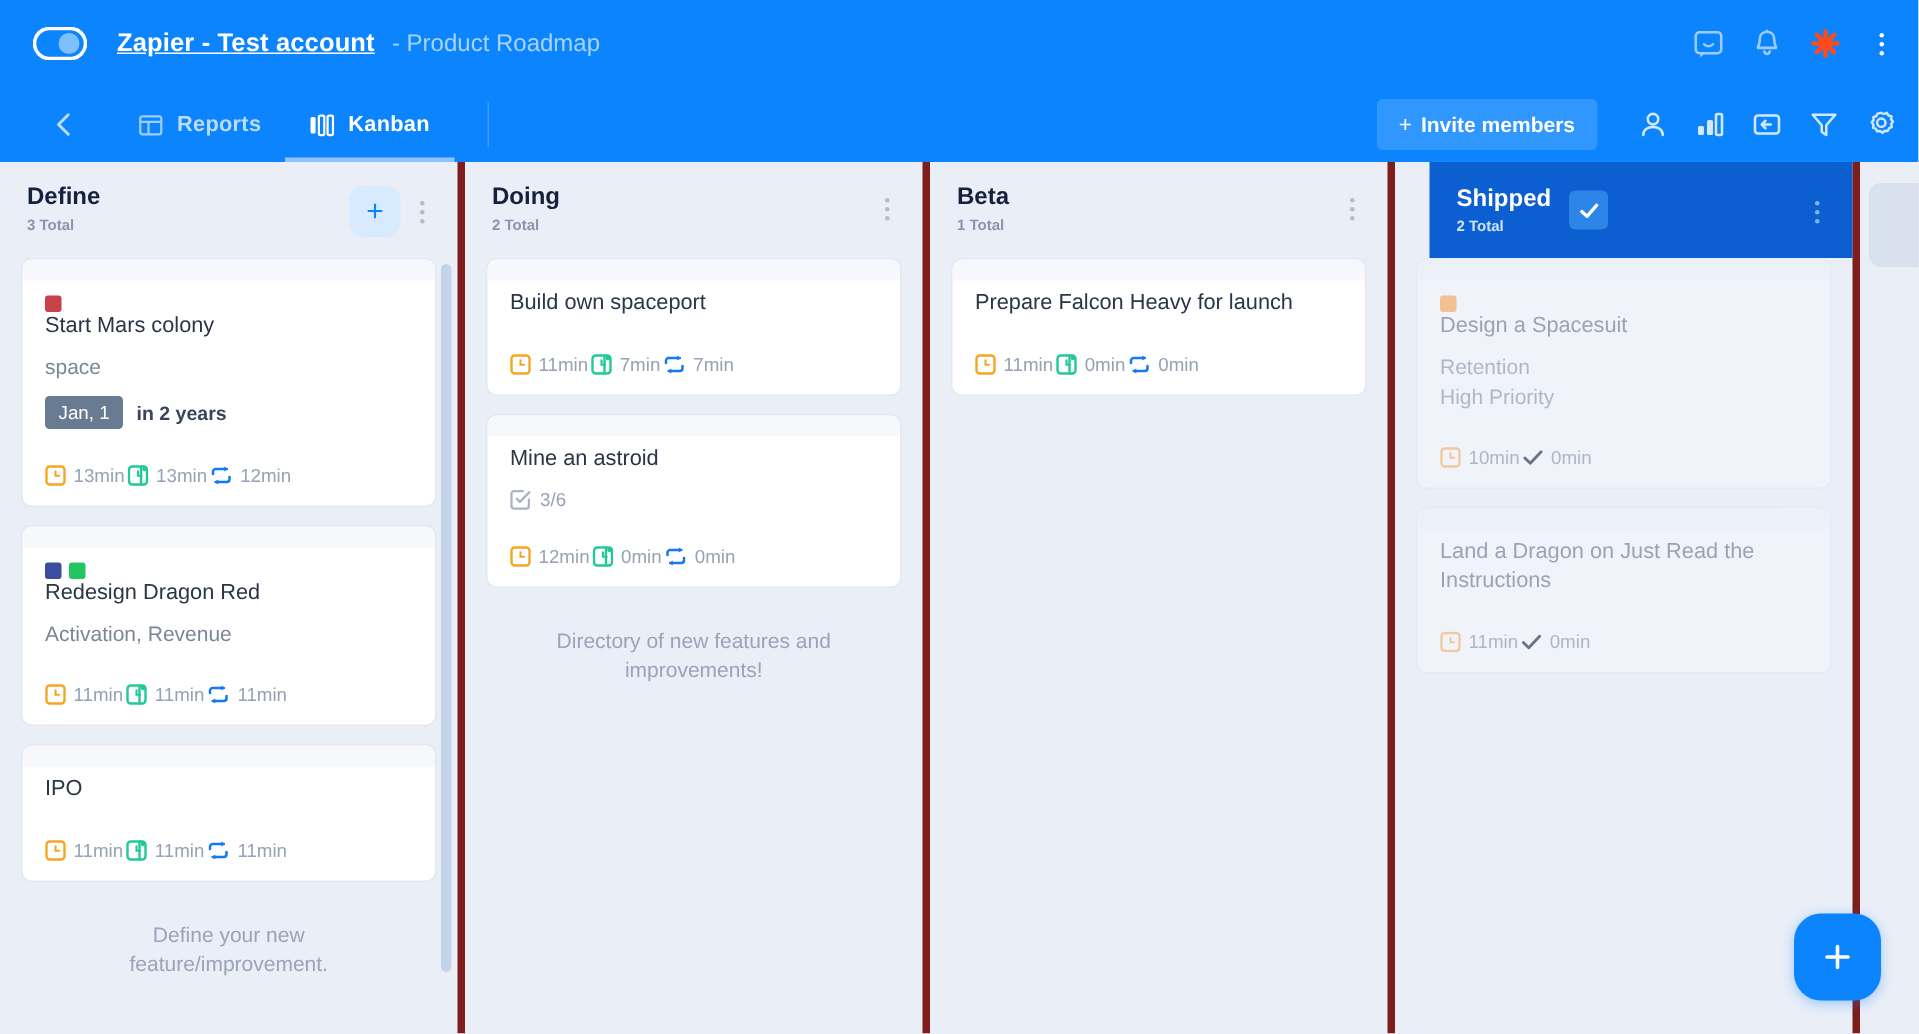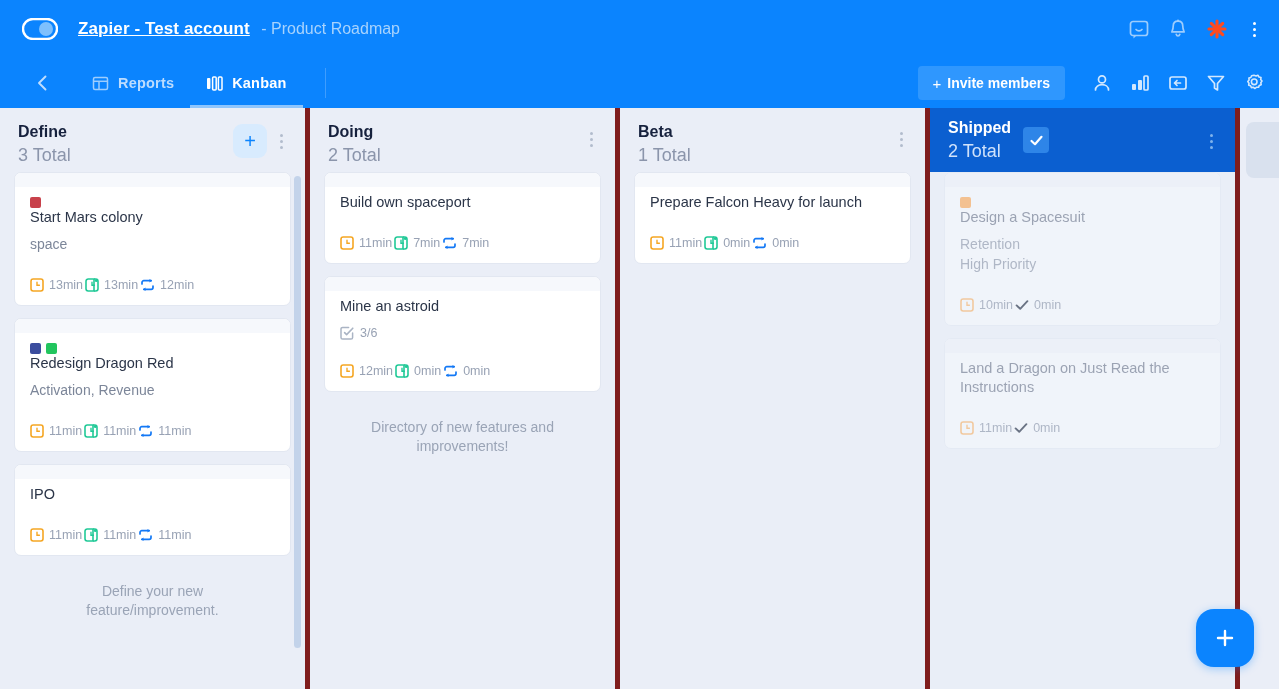--- a/index.html
+++ b/index.html
@@ -54,35 +54,35 @@
     display: flex; align-items: center; gap: 6px; margin-right: 10px;
   }
   .invite-btn .plus { font-size: 15px; font-weight: normal; }
 
   
   .board { display: flex; height: 581px; position: relative; }
   .col { width: 310px; flex: none; position: relative; border-right: 5px solid #7f1d1d; }
   .col.partial { width: 49px; border-right: none; }
   .col-head { height: 64px; padding: 14px 14px 0 18px; display: flex; align-items: flex-start; }
   .col-name { font-size: 16px; font-weight: bold; color: #16213d; line-height: 19px; }
-  .col-count { font-size: 18px; color: #8b95ab; margin-top: 4px; }
+  .col-count { font-size: 10px; color: #8b95ab; margin-top: 4px; font-weight: bold; }
   .col-head-actions { margin-left: auto; display: flex; align-items: center; gap: 4px; padding-top: 2px; }
   .addbtn {
     width: 34px; height: 34px; border-radius: 9px; background: #d8ebfe;
     display: flex; align-items: center; justify-content: center;
     color: #0b84fe; font-size: 20px; cursor: pointer; border: none;
     font-family: "Liberation Sans", sans-serif;
   }
   .kebab-col { width: 20px; height: 30px; display: flex; flex-direction: column;
                align-items: center; justify-content: center; gap: 3px; cursor: pointer; }
   .kebab-col i { width: 3px; height: 3px; border-radius: 50%; background: #b2bccd; display: block; }
 
   
   .col.shipped { background: #e9eef7; }
-  .col.shipped .col-head { background: #0b5fd0; height: 64px; align-items: center; padding-top: 0; }
+  .col.shipped .col-head { background: #0b5fd0; height: 64px; align-items: center; padding-top: 0; margin-left: 23px; }
   .col.shipped .col-name { color: #ffffff; }
   .col.shipped .col-count { color: #cfe2fb; }
   .shipped-check {
     width: 26px; height: 26px; border-radius: 4px; background: #2e85e8;
     display: flex; align-items: center; justify-content: center; margin-left: 12px;
     align-self: center;
   }
   .col.shipped .kebab-col i { background: #7fb3ec; }
 
   .col-body { padding: 0 14px; height: 517px; position: relative; }
@@ -260,20 +260,24 @@
     <div class="col-body">
 
       <div class="card">
         <div class="card-strip"></div>
         <div class="card-body">
           <div class="labels">
             <i class="label-chip" style="background:#c8414b"></i>
           </div>
           <div class="card-title">Start Mars colony</div>
           <div class="card-sub">space</div>
+          <div class="date-row">
+            <span class="date-badge">Jan, 1</span>
+            <span class="date-rel">in 2 years</span>
+          </div>
           <div class="metrics">
             <div class="metric">
               <svg width="14" height="14" viewBox="0 0 14 14">
                 <rect x="1" y="1" width="12" height="12" rx="2.2" fill="none" stroke="#f5a623" stroke-width="1.6"></rect>
                 <path d="M7 4.2 V7.2 H9.4" fill="none" stroke="#f5a623" stroke-width="1.4" stroke-linecap="round"></path>
               </svg>
               <span>13min</span>
             </div>
             <div class="metric">
               <svg width="14" height="14" viewBox="0 0 14 14">

